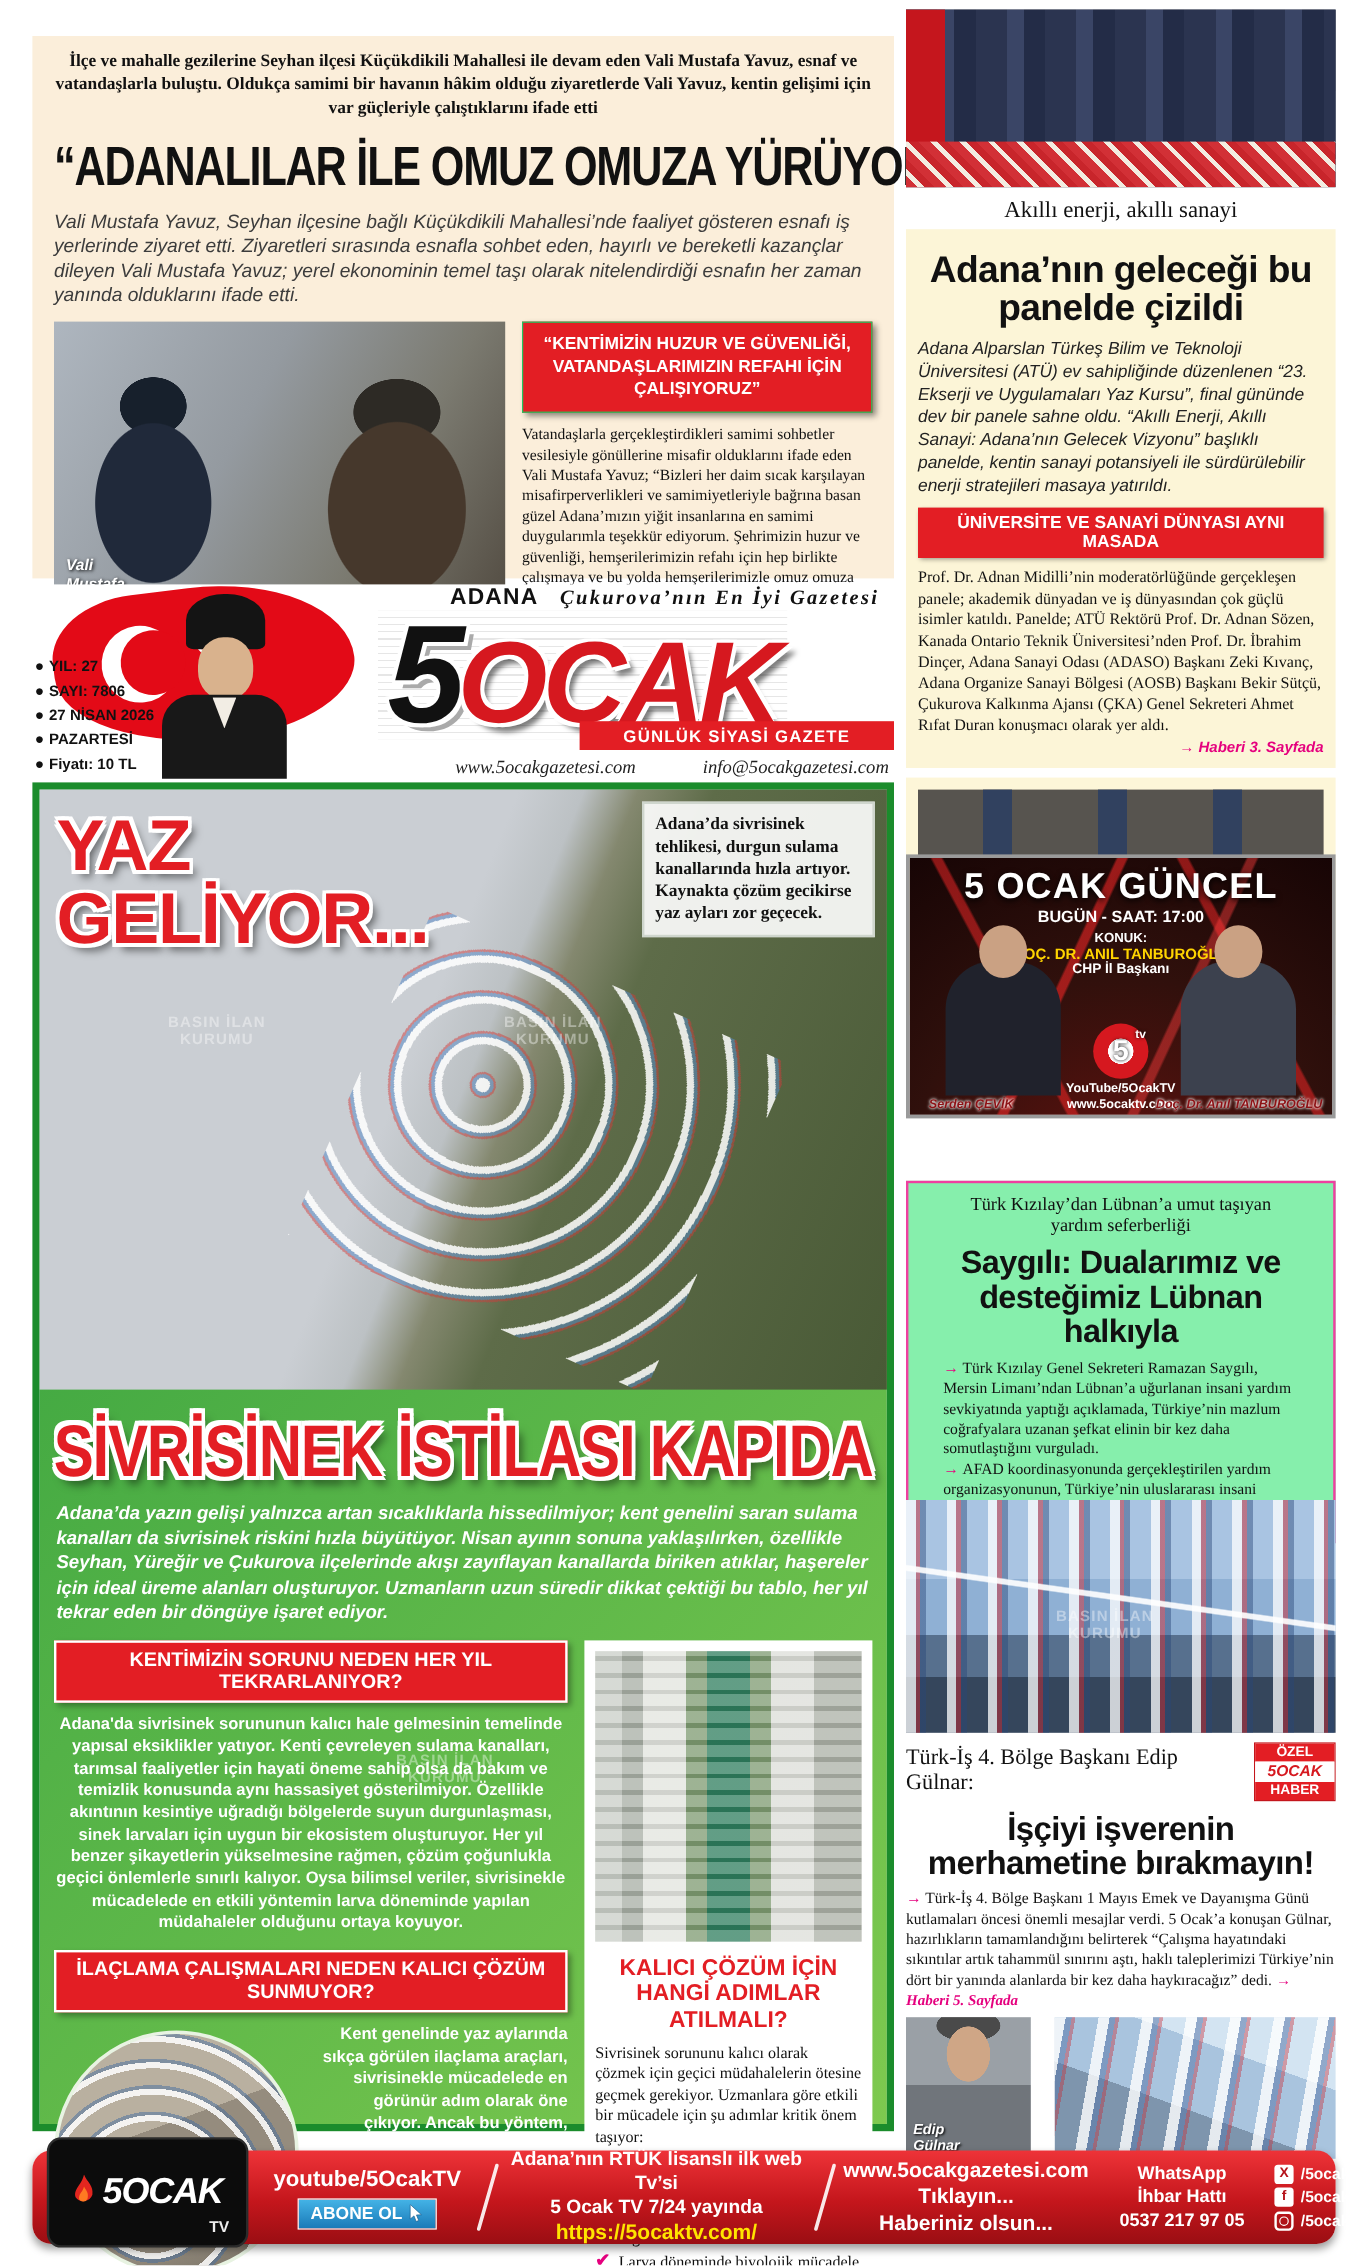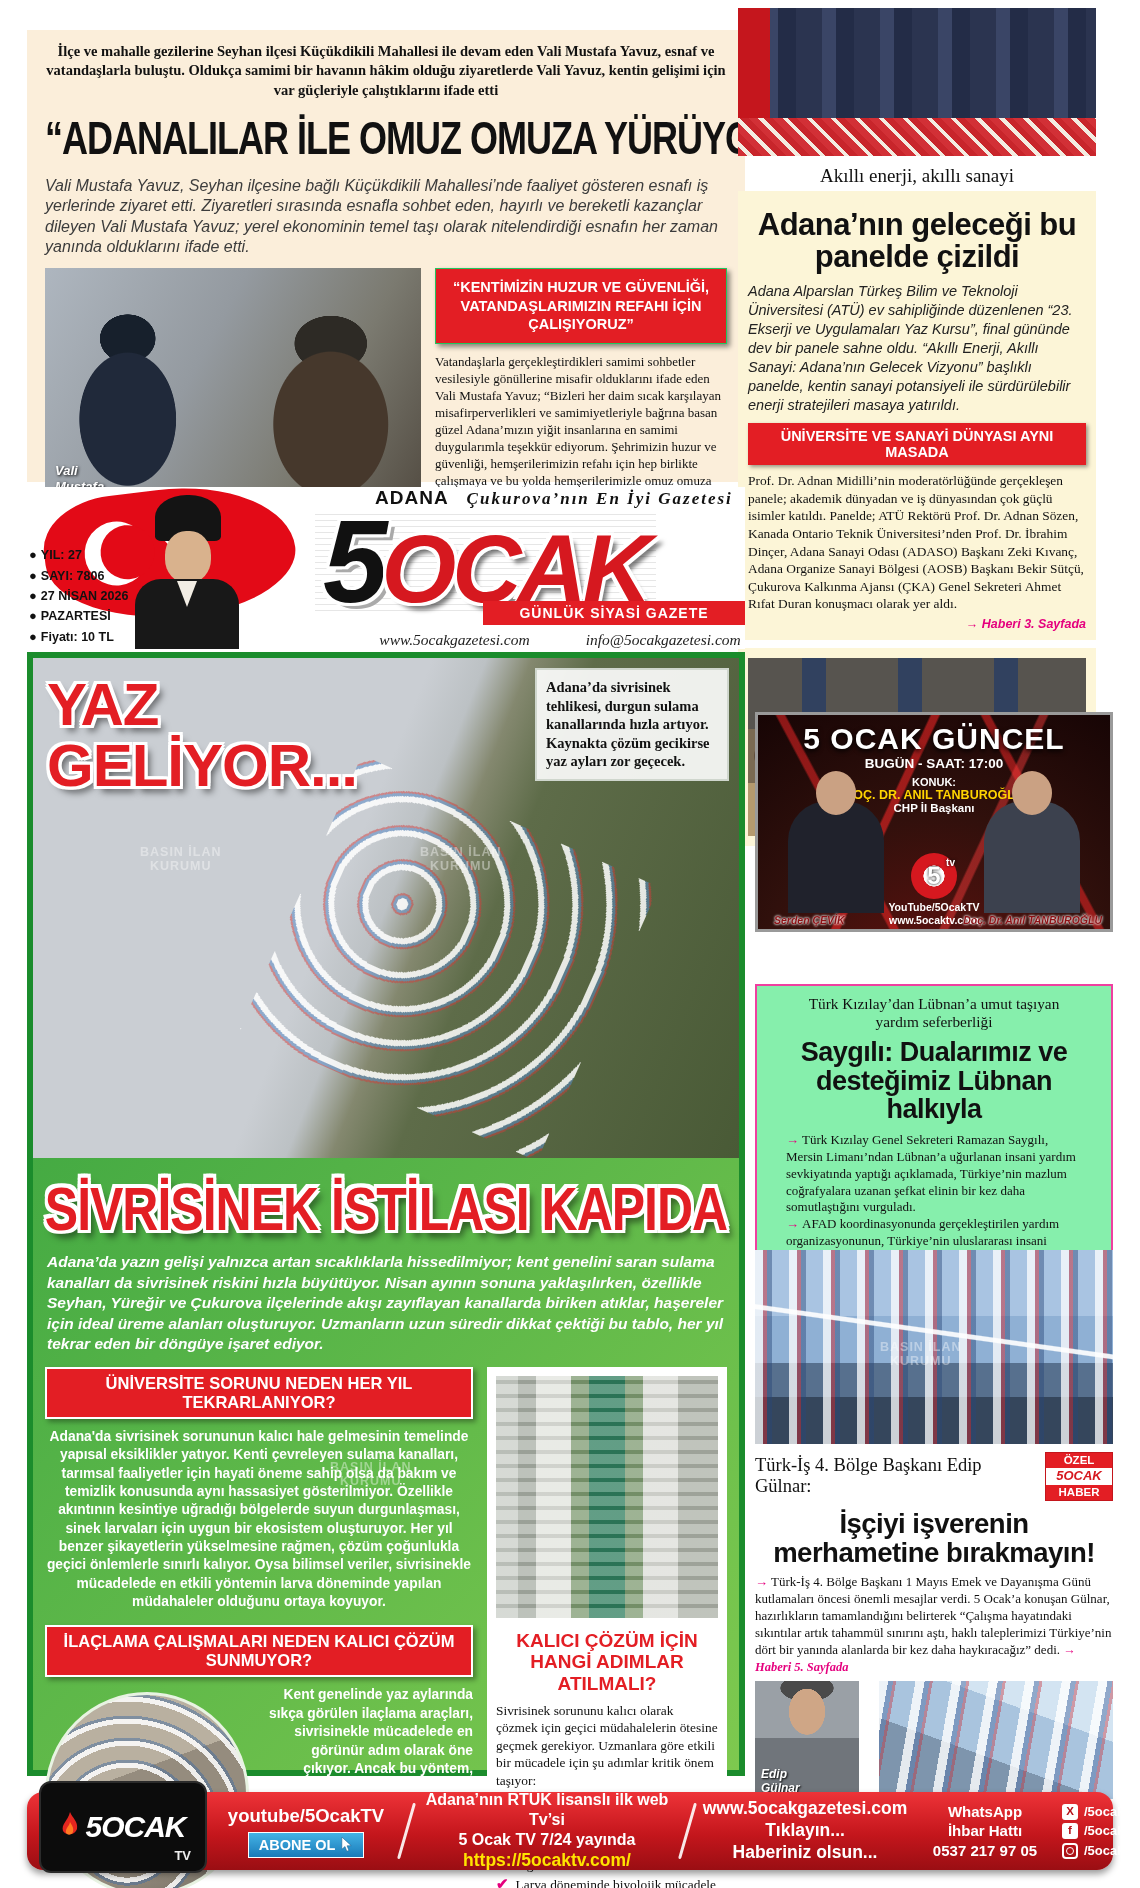--- a/index.html
+++ b/index.html
@@ -33,21 +33,21 @@
        radial-gradient(46px 40px at 22% 28%,#17202c 0 60%,rgba(0,0,0,0) 61%),
        linear-gradient(118deg,#aeb6bf 0%,#949aa0 40%,#7b7a70 70%,#514a40 100%);}
   .tl-caption{position:absolute;left:10px;bottom:10px;color:#fff;font-weight:bold;font-style:italic;
        font-size:13px;line-height:1.2;text-shadow:1px 1px 3px #000;}
   .tl-col{flex:1;}
   .tl-quote{background:#e31e24;color:#fff;font-weight:800;font-size:14.5px;text-align:center;
        padding:9px 6px;line-height:1.3;box-shadow:3px 3px 5px rgba(0,0,0,.45);border:1px solid #22c55e;}
   .tl-body{font-family:"Liberation Serif",serif;font-size:13px;line-height:1.31;margin-top:9px;}
   .tl-link{text-align:right;margin-top:3px;}
   
-  .tr{position:absolute;left:738px;top:8px;width:358px;z-index:1;}
+  .tr{position:absolute;left:755px;top:8px;width:358px;z-index:1;}
   .tr-photo{height:148px;position:relative;overflow:hidden;
      background:
        linear-gradient(90deg,#c5161d 0 9%,rgba(0,0,0,0) 9%),
        repeating-linear-gradient(90deg,#2b3450 0 26px,#3a4566 26px 40px,#232c47 40px 58px),
        linear-gradient(#3a3f4c 0 46%,#4d5565 46% 74%,#8c2f33 74% 84%,#d8cfc2 84% 100%);}
   .tr-photo::after{content:"";position:absolute;left:0;right:0;bottom:0;height:26%;
      background:repeating-linear-gradient(45deg,#d23036 0 7px,#f3ece1 7px 11px,#c8252b 11px 17px);}
   .tr-kicker{font-family:"Liberation Serif",serif;font-size:19px;text-align:center;margin:9px 0 4px;}
   .tr-main{background:#fcf5d7;padding:18px 10px 8px;}
   .tr-head{font-size:31px;font-weight:800;text-align:center;line-height:1.04;letter-spacing:-.5px;}
@@ -333,21 +333,21 @@
       <div class="yaz outline-red">
         <div>YAZ</div>
         <div>GELİYOR...</div>
       </div>
       <div class="teaser">Adana’da sivrisinek tehlikesi, durgun sulama kanallarında hızla artıyor. Kaynakta çözüm gecikirse yaz ayları zor geçecek.</div>
     </div>
     <div class="siv-head outline-red">SİVRİSİNEK İSTİLASI KAPIDA</div>
     <div class="green-lead">Adana’da yazın gelişi yalnızca artan sıcaklıklarla hissedilmiyor; kent genelini saran sulama kanalları da sivrisinek riskini hızla büyütüyor. Nisan ayının sonuna yaklaşılırken, özellikle Seyhan, Yüreğir ve Çukurova ilçelerinde akışı zayıflayan kanallarda biriken atıklar, haşereler için ideal üreme alanları oluşturuyor. Uzmanların uzun süredir dikkat çektiği bu tablo, her yıl tekrar eden bir döngüye işaret ediyor.</div>
     <div class="cols">
       <div class="col-l">
-        <div class="sec-title">ÜNİVERSİTE SORUNU NEDEN HER YIL TEKRARLANIYOR?</div>
+        <div class="sec-title">KENTİMİZİN SORUNU NEDEN HER YIL TEKRARLANIYOR?</div>
         <div class="sec-body">Adana'da sivrisinek sorununun kalıcı hale gelmesinin temelinde yapısal eksiklikler yatıyor. Kenti çevreleyen sulama kanalları, tarımsal faaliyetler için hayati öneme sahip olsa da bakım ve temizlik konusunda aynı hassasiyet gösterilmiyor. Özellikle akıntının kesintiye uğradığı bölgelerde suyun durgunlaşması, sinek larvaları için uygun bir ekosistem oluşturuyor. Her yıl benzer şikayetlerin yükselmesine rağmen, çözüm çoğunlukla geçici önlemlerle sınırlı kalıyor. Oysa bilimsel veriler, sivrisinekle mücadelede en etkili yöntemin larva döneminde yapılan müdahaleler olduğunu ortaya koyuyor.</div>
         <div class="sec-title">İLAÇLAMA ÇALIŞMALARI NEDEN KALICI ÇÖZÜM SUNMUYOR?</div>
         <div class="sec-body right">
           <div class="circ"></div>
           <span>Kent genelinde yaz aylarında sıkça görülen ilaçlama araçları, sivrisinekle mücadelede en görünür adım olarak öne çıkıyor. Ancak bu yöntem, sorunun yalnızca yüzeyine müdahale ediyor. Havaya püskürtülen kimyasallar, uçuş halindeki yetişkin sinekleri hedef alırken, asıl üretim alanı olan kanal diplerindeki larvalara dokunmuyor. Bu durum, mücadeleyi etkisiz hale getiriyor. Çünkü larvalar gelişimini tamamlayarak kısa sürede yeni sineklere dönüşüyor ve popülasyon yeniden artıyor. Ayrıca yoğun kimyasal kullanımı, çevre ve insan sağlığı açısından da tartışmaları beraberinde getiriyor.</span>
           
         </div>
       </div>
       <div class="col-r">
         <div class="aerial"></div>

